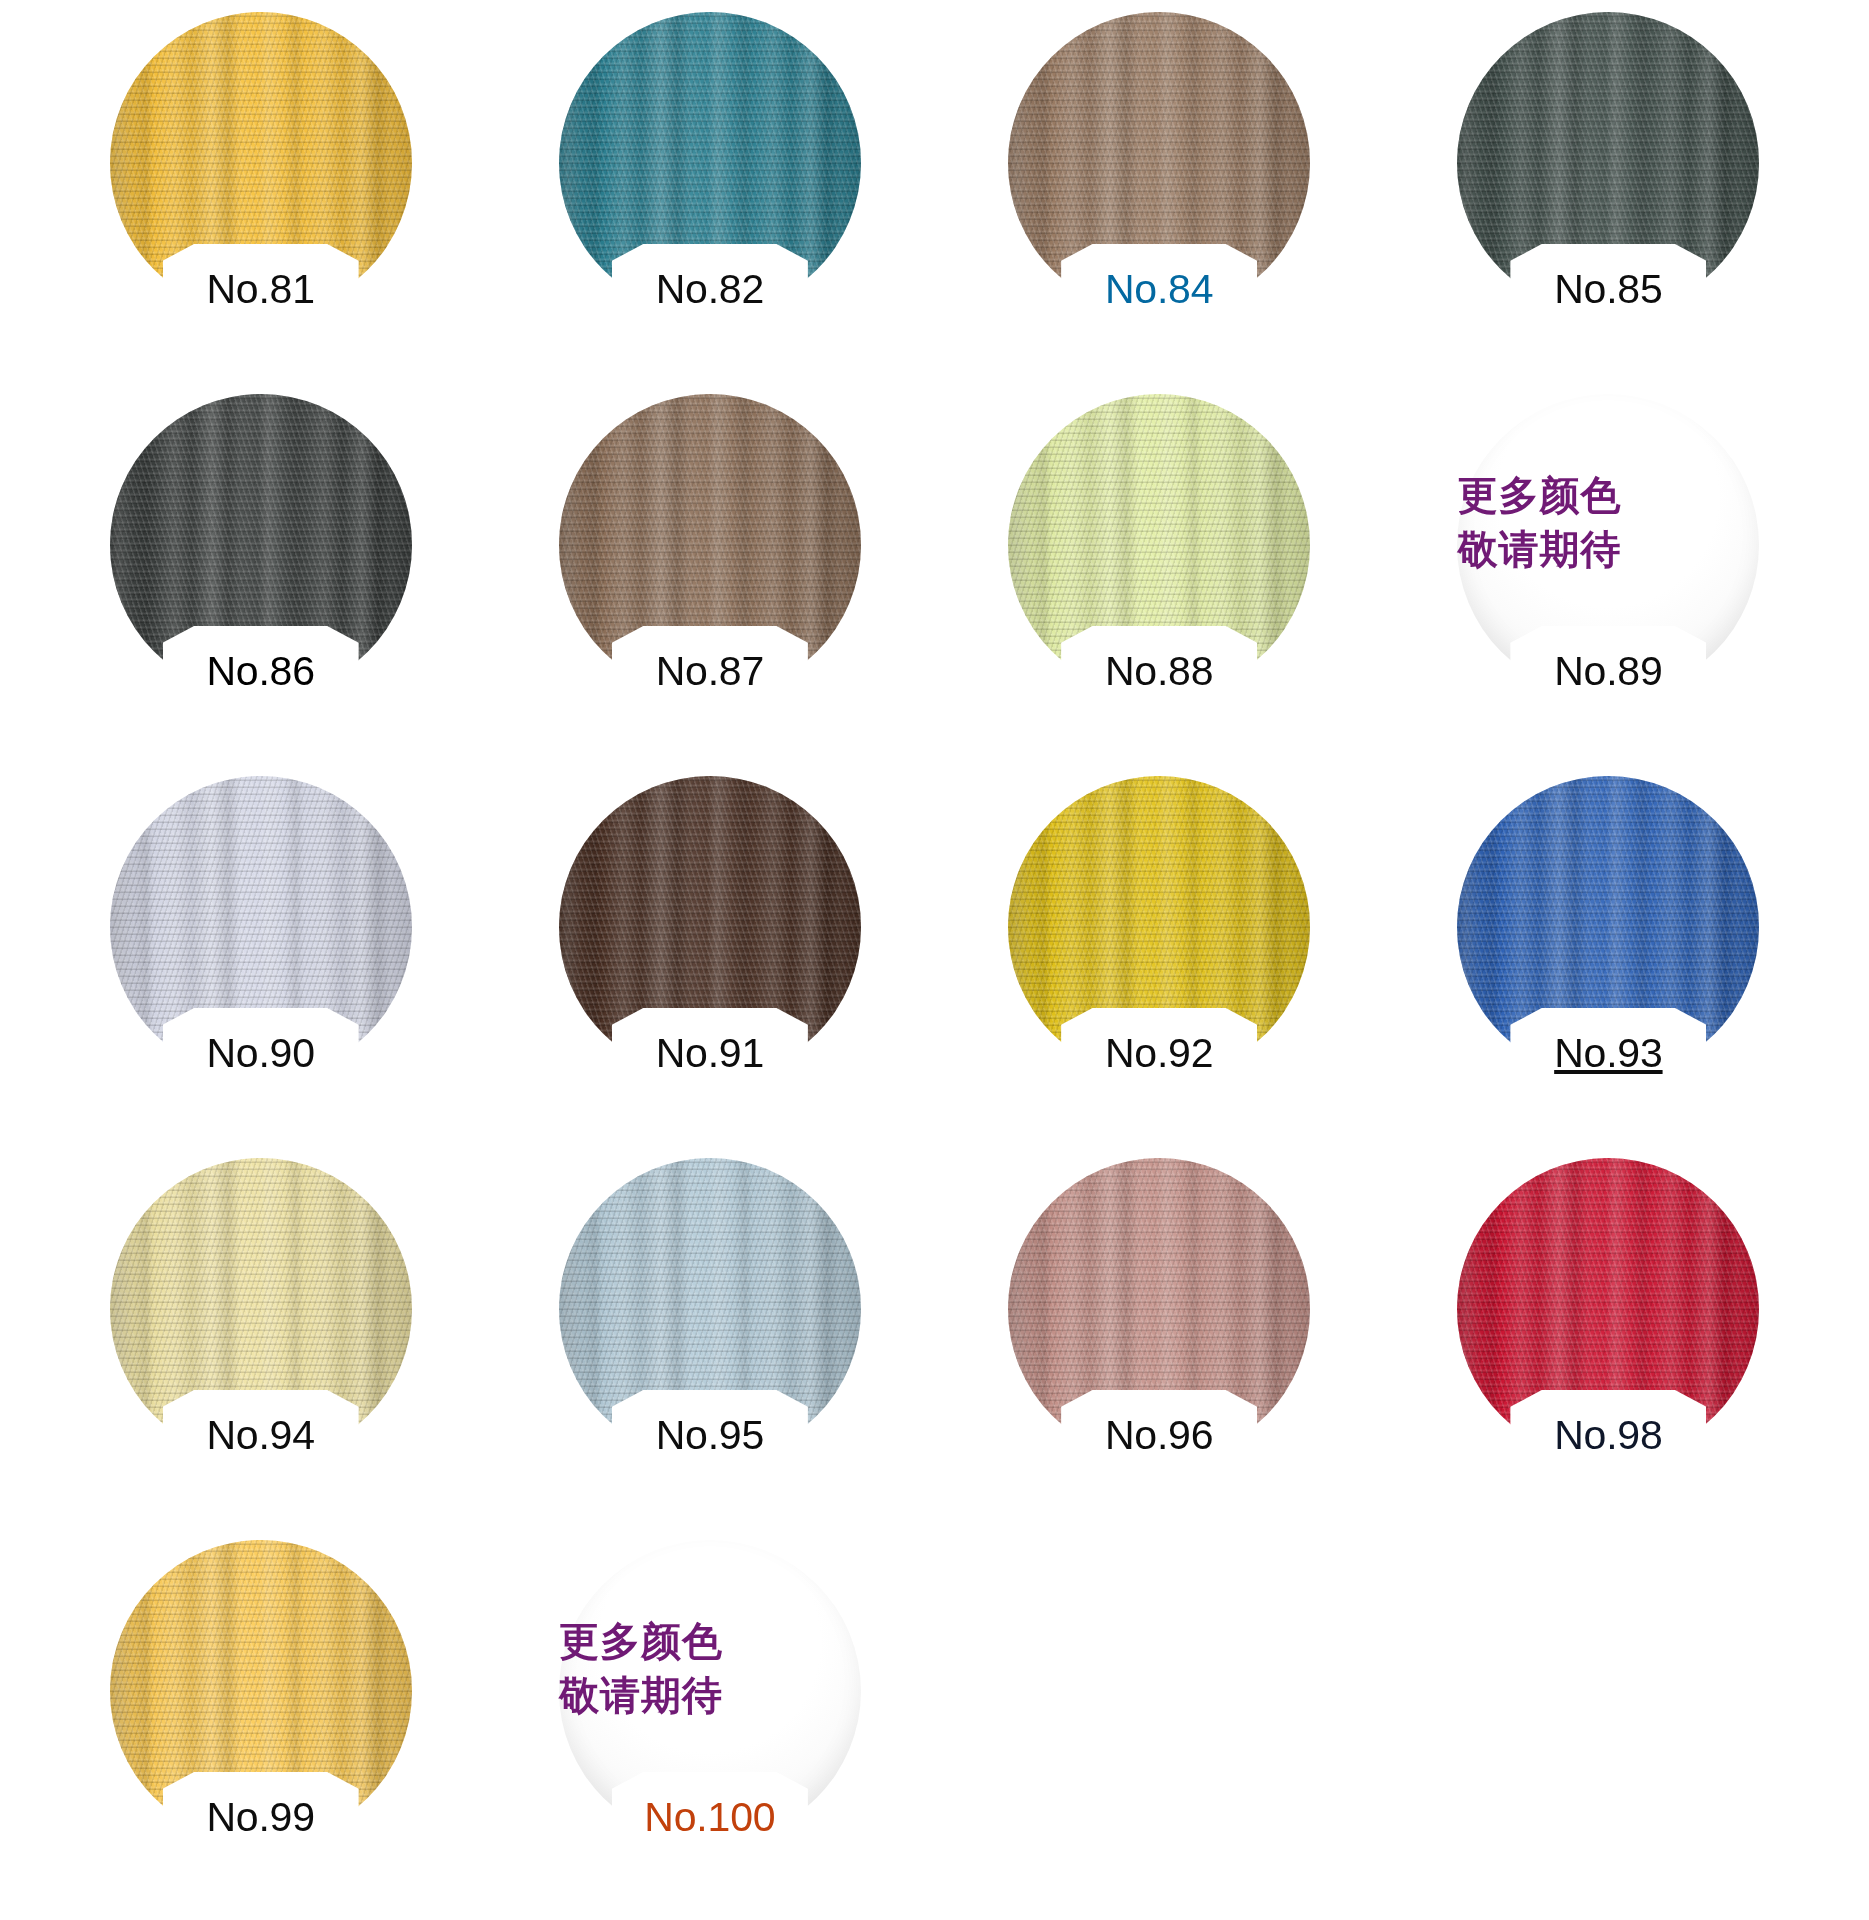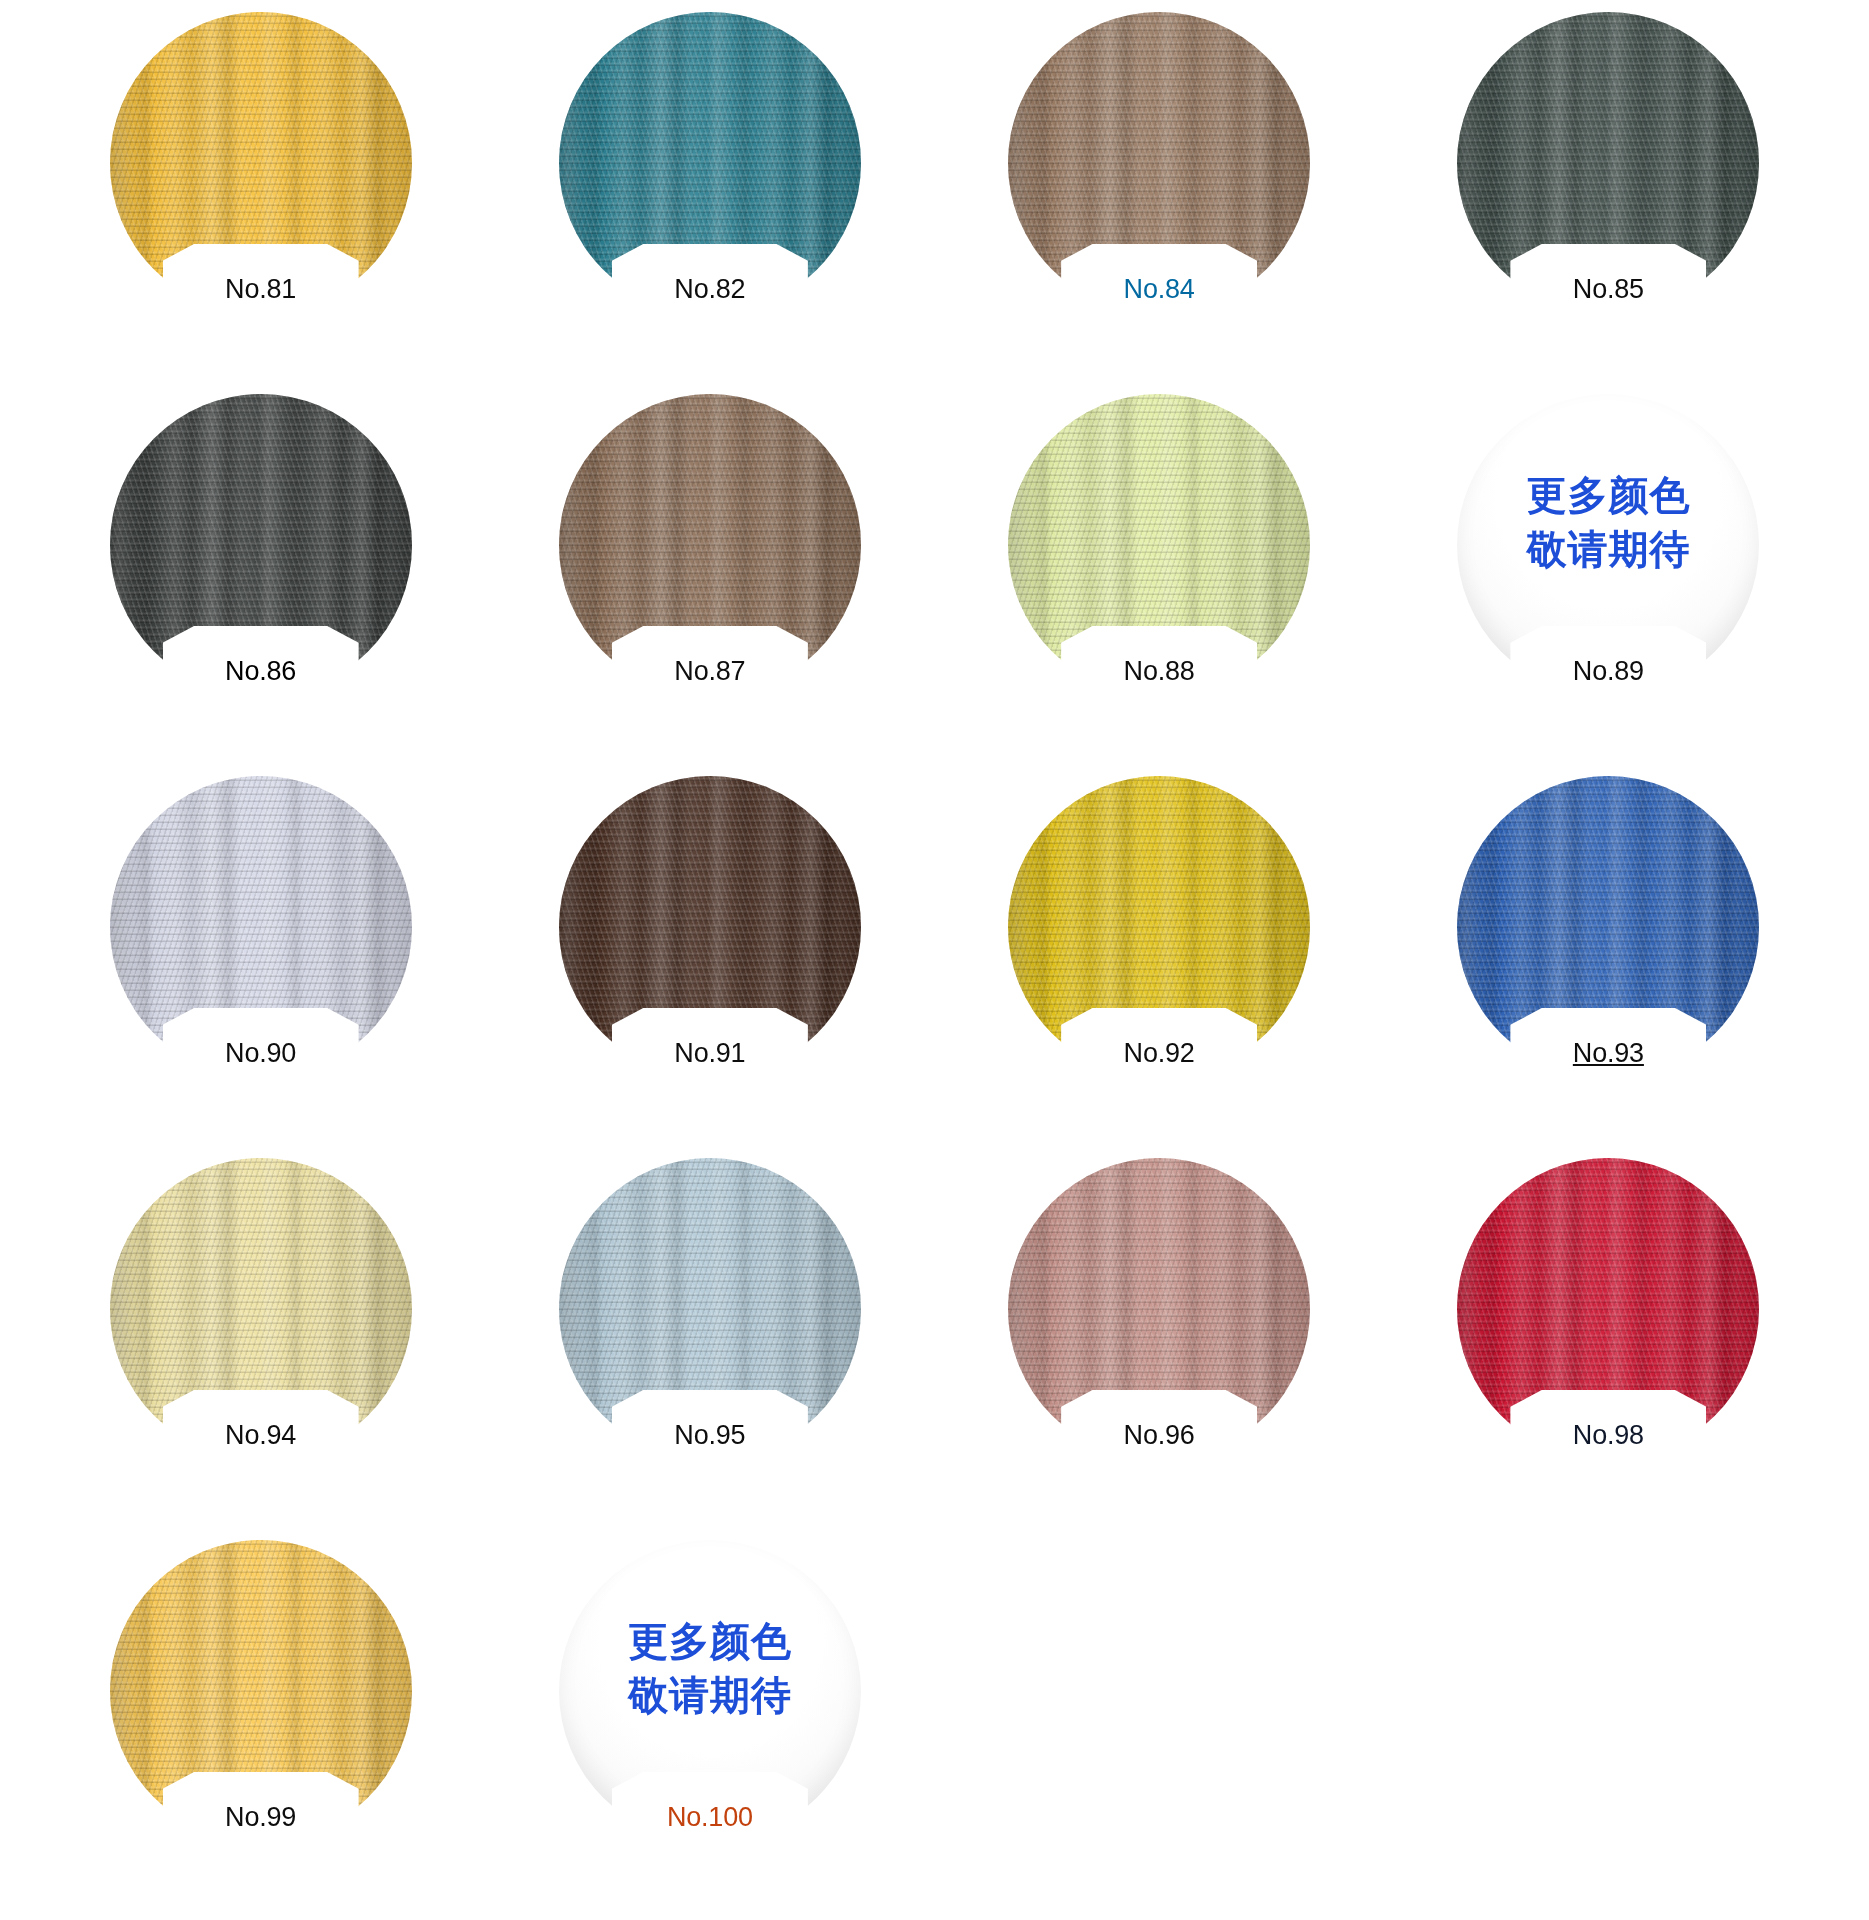--- a/index.html
+++ b/index.html
@@ -121,21 +121,21 @@
     z-index: 3;
   }
 
   .label {
     position: absolute;
     left: 50%;
     transform: translateX(-50%);
     bottom: 2px;
     width: 230px;
     text-align: center;
-    font-size: 27px;
+    font-size: 41px;
     line-height: 46px;
     letter-spacing: -0.2px;
     color: #0d0d0d;
     z-index: 4;
     white-space: nowrap;
   }
 
   
   .disc.placeholder {
     background:
@@ -148,22 +148,22 @@
         #dcdcdc 100%);
     box-shadow: inset 0 -10px 22px rgba(0,0,0,0.055);
   }
 
   .coming-text {
     position: absolute;
     left: 0;
     right: 0;
     top: 74px;
     z-index: 4;
-    text-align: center;
-    color: #1d4ed8;
+    text-align: left;
+    color: #701a75;
     font-size: 40px;
     line-height: 54px;
     font-weight: 700;
     letter-spacing: 1px;
   }
   .coming-text span { display: block; }
 </style>
 </head>
 <body>
 

